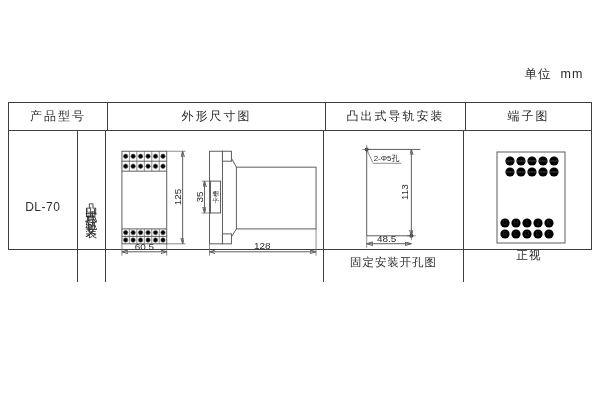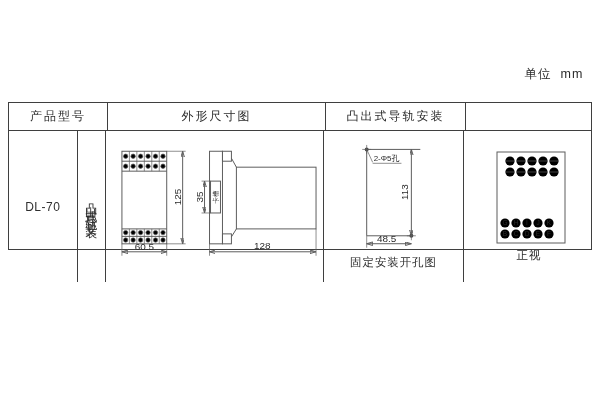--- a/index.html
+++ b/index.html
@@ -52,20 +52,21 @@
 
 <div class="page">
 
   <div class="unit">单位  mm</div>
 
   <div class="tbl">
     <div class="hrow">
       <div class="cell hcell c1">产品型号</div>
       <div class="cell hcell c2">外形尺寸图</div>
       <div class="cell hcell c3">凸出式导轨安装</div>
+      <div class="cell hcell c4 last">端子图</div>
     </div>
 
     <div class="brow">
 
       <div class="cell m1">DL-70</div>
 
       <div class="cell m2">
         <span class="vtext">凸出式导轨安装</span>
       </div>
 

